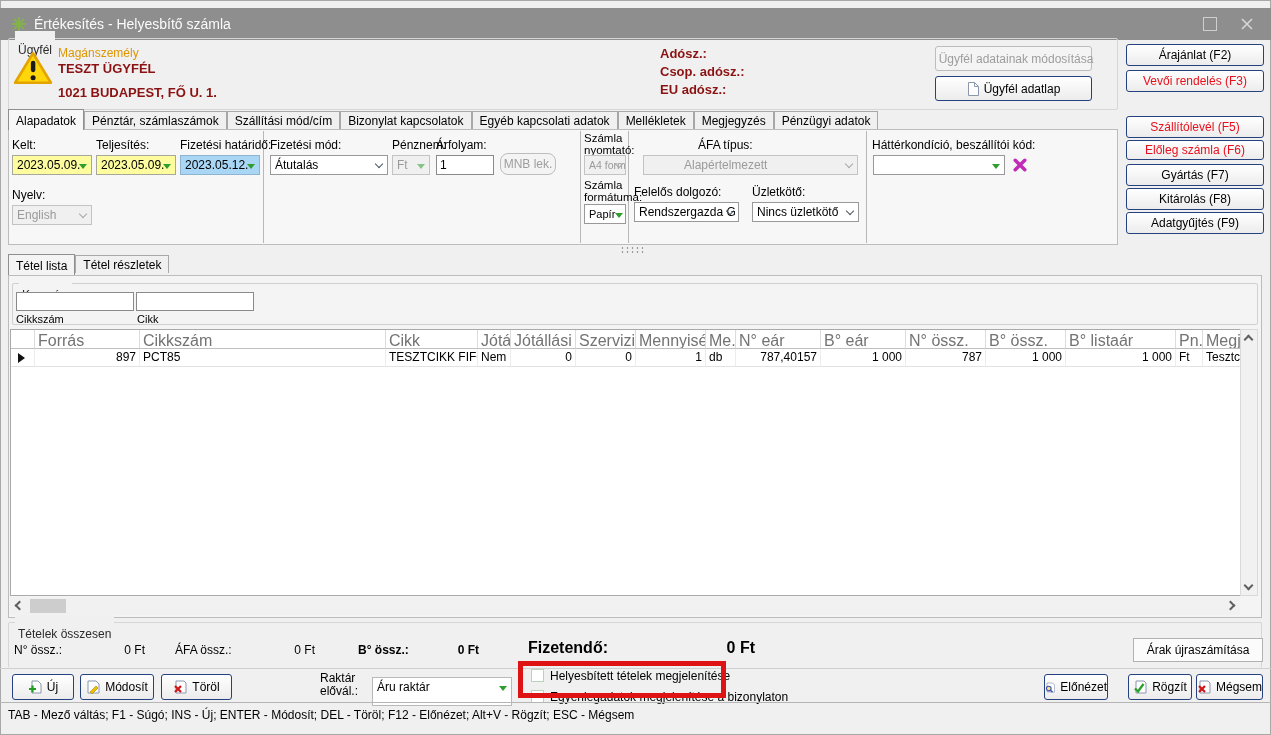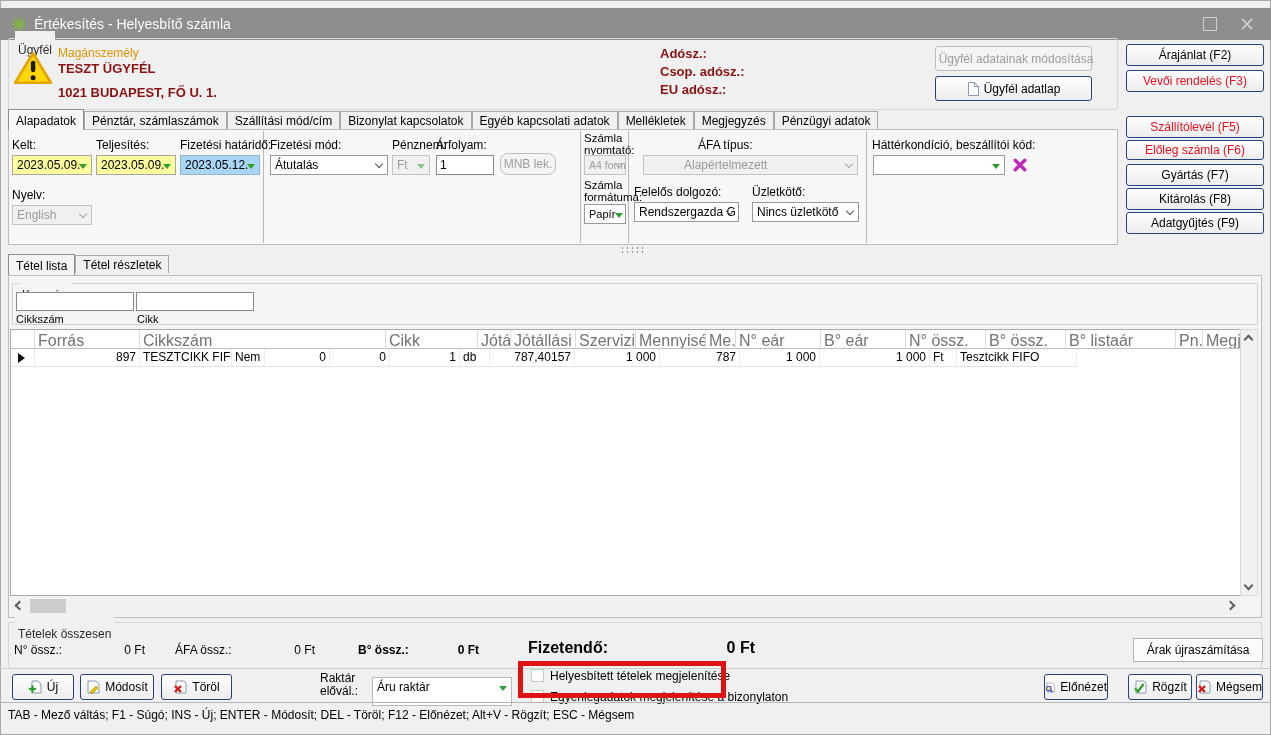--- a/index.html
+++ b/index.html
@@ -204,20 +204,21 @@
       <div class="th" style="width: 80px;">B° össz.</div>
       <div class="th" style="width: 110px;">B° listaár</div>
       <div class="th" style="width: 27px;">Pn.</div>
       <div class="th" style="width: 120px;">Megjegyzés</div>
     </div>
   <div id="trow" style="display:flex">
       <div class="td al-c" style="width: 24px;">
         <div class="rowmark"></div>
       </div>
       <div class="td al-r" style="width: 105px;">897</div>
+      <div class="td al-l" style="width: 246px;">PCT85</div>
       <div class="td al-l" style="width: 92px;">TESZTCIKK FIFO</div>
       <div class="td al-l" style="width: 33px;">Nem</div>
       <div class="td al-r" style="width: 65px;">0</div>
       <div class="td al-r" style="width: 60px;">0</div>
       <div class="td al-r" style="width: 70px;">1</div>
       <div class="td al-l" style="width: 30px;">db</div>
       <div class="td al-r" style="width: 85px;">787,40157</div>
       <div class="td al-r" style="width: 85px;">1 000</div>
       <div class="td al-r" style="width: 80px;">787</div>
       <div class="td al-r" style="width: 80px;">1 000</div>

